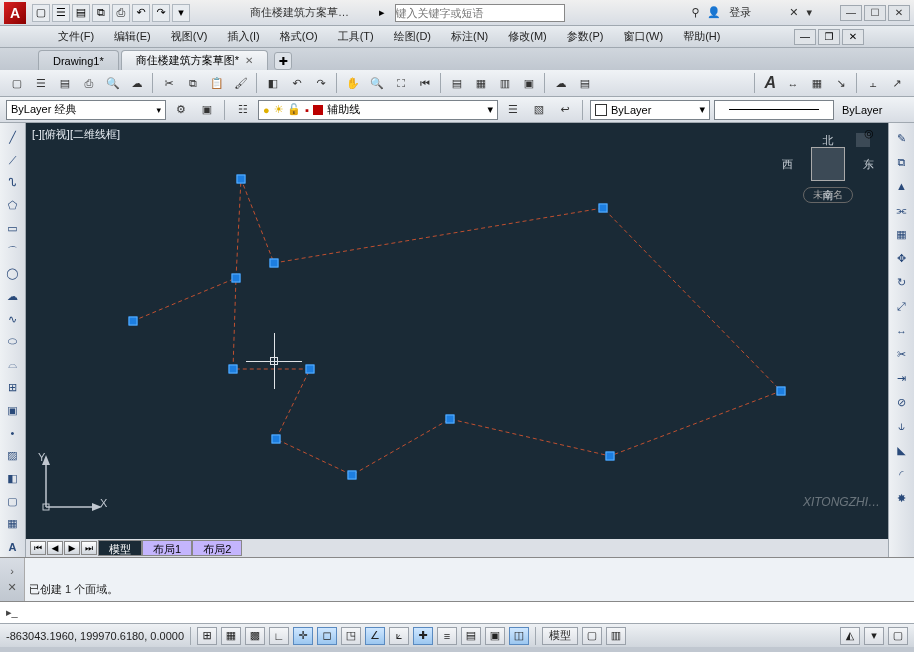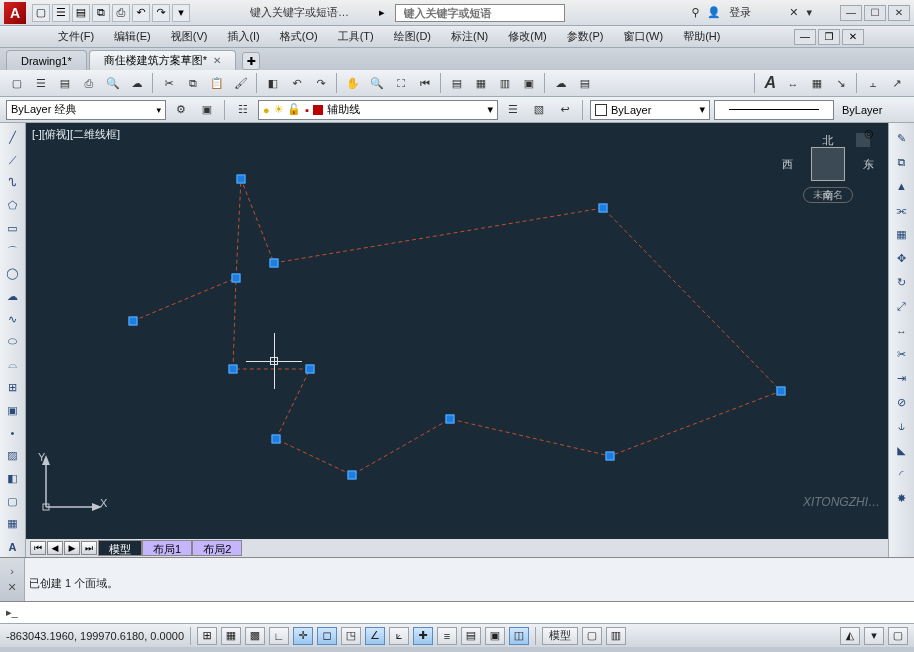--- a/index.html
+++ b/index.html
@@ -5,34 +5,34 @@
 * { margin: 0; padding: 0; box-sizing: border-box; font-family: "Microsoft YaHei", Arial, sans-serif; font-size: 11px; }
 body { width: 914px; height: 652px; background: #c0c7d0; overflow: hidden; position: relative; }
 
 
 .titlebar { height: 26px; background: linear-gradient(#f0f0f0,#d8dde4); display: flex; align-items: center; padding: 0 4px; border-bottom: 1px solid #a0a8b0; }
 .app-icon { width: 22px; height: 22px; background: linear-gradient(135deg,#d92020,#8a0000); margin-right: 6px; display:flex;align-items:center;justify-content:center;color:#fff;font-weight:bold;font-size:14px; }
 .qat { display: flex; gap: 2px; }
 .qat-btn { width: 18px; height: 18px; background: #e8ecf0; border: 1px solid #b0b8c0; display:flex;align-items:center;justify-content:center; }
 .title-text { margin-left: 60px; color: #333; }
 .search-box { width: 170px; height: 18px; border: 1px solid #888; background: #fff; margin-left: 10px; display:flex;align-items:center; }
-.search-input { border:none; outline:none; width:100%; font-size:11px; padding:0 8px; color:#888;font-weight:bold; }
+.search-input { border:none; outline:none; width:100%; font-size:11px; padding:0 0; color:#888; }
 .title-right { margin-left: auto; display:flex; gap:8px; align-items:center; color:#333; }
 .win-controls { display:flex; gap:2px; margin-left:20px; }
 .win-btn { width:22px; height:16px; background:#e0e4e8; border:1px solid #a0a8b0; display:flex;align-items:center;justify-content:center;font-size:10px; }
 
 
 .menubar { height: 22px; background: linear-gradient(#e8ecf0,#d0d6dd); display:flex; align-items:center; padding: 0 50px; gap: 4px; border-bottom:1px solid #a0a8b0; }
 .menu-item { padding: 2px 8px; color: #222; cursor:default; }
 .menubar .win-controls2 { margin-left:auto; }
 
 
 .doctabs { height: 22px; background: linear-gradient(#d0d6dd,#c0c7d0); display:flex; align-items:flex-end; padding: 0 6px; }
 .doctab { height: 20px; padding: 2px 14px; background: linear-gradient(#f4f6f8,#dde2e8); border:1px solid #a0a8b0; border-bottom:none; border-radius: 4px 4px 0 0; margin-right:2px; display:flex;align-items:center; gap:6px; }
-.doctab.inactive { background: linear-gradient(#d8dde4,#c8cfd6); }
+.doctab.inactive { background: linear-gradient(#d8dde4,#c8cfd6); margin-left: 32px; }
 .doctab-close { font-size:10px; color:#666; }
 .doctab-add { width:18px;height:18px; border:1px solid #a0a8b0; background:#dde2e8; border-radius:3px; display:flex;align-items:center;justify-content:center; margin-left:4px; }
 
 
 .toolbar-row { height: 27px; background: linear-gradient(#f0f3f6,#d8dde4); display:flex; align-items:center; padding: 0 6px; border-bottom:1px solid #a0a8b0; gap:2px; }
 .tb-btn { width:22px; height:22px; border:1px solid transparent; display:flex;align-items:center;justify-content:center; color:#333; }
 .tb-sep { width:2px; height:20px; border-left:1px solid #a0a8b0; margin:0 2px; }
 .toolbar-row2 { height: 26px; background: linear-gradient(#f0f3f6,#d8dde4); display:flex; align-items:center; padding: 0 6px; border-bottom:1px solid #a0a8b0; gap:4px; }
 .ws-combo { width:160px; height:20px; background:#fff; border:1px solid #7a828a; display:flex;align-items:center; padding:0 4px; }
 .ws-combo .arrow { margin-left:auto; font-size:9px; }
@@ -76,21 +76,21 @@
 
 .grip { position:absolute; width:9px; height:9px; background:#1d7ee0; border:1px solid #5ab0ff; transform:translate(-50%,-50%); }
 
 
 .navbar-r { position:absolute; right:4px; top:4px; width:22px; display:flex; flex-direction:column; gap:10px; align-items:center; }
 .navbar-r .nb { width:18px;height:18px; }
 
 
 .cmdwin { height:44px; background:#f0f3f6; border-top:1px solid #888; display:flex; }
 .cmdwin .handle { width:24px; background:linear-gradient(#d8dde4,#c0c7d0); display:flex;flex-direction:column;align-items:center;justify-content:center; gap:4px; color:#555; }
-.cmd-lines { flex:1; background:#eef2f6; padding:10px 4px; border-left:1px solid #aaa; display:flex; flex-direction:column; justify-content:flex-end; font-size:11px; color:#222; }
+.cmd-lines { flex:1; background:#eef2f6; padding:4px 4px; border-left:1px solid #aaa; display:flex; flex-direction:column; justify-content:flex-end; font-size:11px; color:#222; }
 .cmd-input-row { height:22px; background:#fff; border-top:1px solid #888; display:flex; align-items:center; padding:0 6px; gap:6px; }
 .cmd-caret { color:#444; }
 .cmd-input { border:none; outline:none; flex:1; font-size:11px; color:#888; font-style:italic; }
 
 
 .statusbar { height:24px; background:linear-gradient(#eef1f4,#d0d6dd); border-top:1px solid #a0a8b0; display:flex; align-items:center; padding:0 6px; gap:4px; font-size:11px; color:#222; }
 .sb-btn { width:20px; height:18px; border:1px solid #9aa1aa; background:linear-gradient(#f4f6f8,#dce0e6); display:flex;align-items:center;justify-content:center; }
 .sb-btn.on { background:linear-gradient(#cfe7ff,#9cc7f0); border-color:#5a8ac0; }
 .sb-sep { width:1px; height:18px; background:#a0a8b0; margin:0 2px; }
 .sb-text-btn { padding:0 6px; height:18px; border:1px solid #9aa1aa; background:linear-gradient(#f4f6f8,#dce0e6); display:flex;align-items:center; }
@@ -106,21 +106,21 @@
   <div class="qat">
     <div class="qat-btn">▢</div>
     <div class="qat-btn">☰</div>
     <div class="qat-btn">▤</div>
     <div class="qat-btn">⧉</div>
     <div class="qat-btn">⎙</div>
     <div class="qat-btn">↶</div>
     <div class="qat-btn">↷</div>
     <div class="qat-btn">▾</div>
   </div>
-  <div class="title-text">键入关键字或短语…</div>
+  <div class="title-text">商住楼建筑方案草…</div>
   <div style="margin-left:30px">▸</div>
   <div class="search-box">
     <input class="search-input" placeholder="键入关键字或短语" style="">
   </div>
   <div class="title-right">
     <span>⚲</span>
     <span>👤</span>
     <span>登录</span>
     <span style="margin-left:30px">✕</span>
     <span>▾</span>

